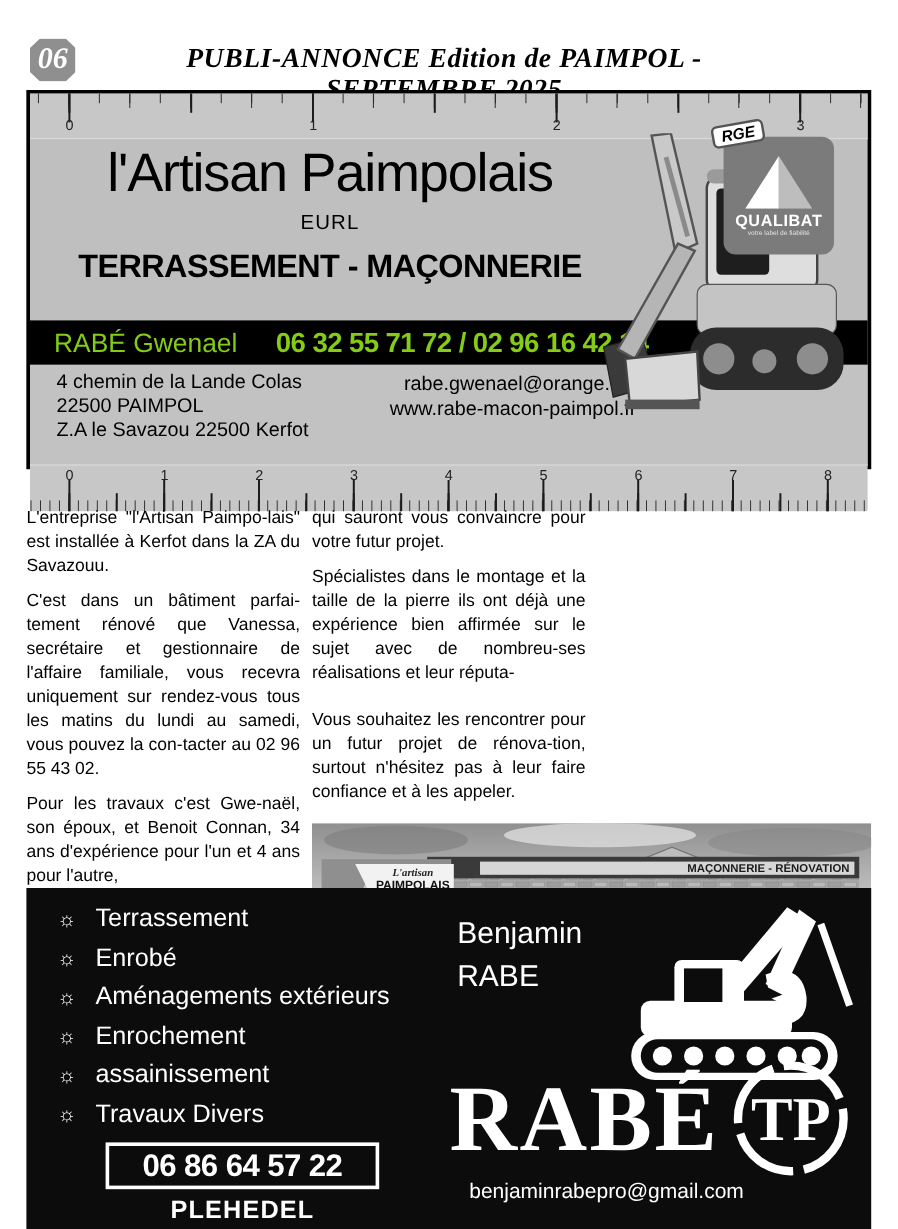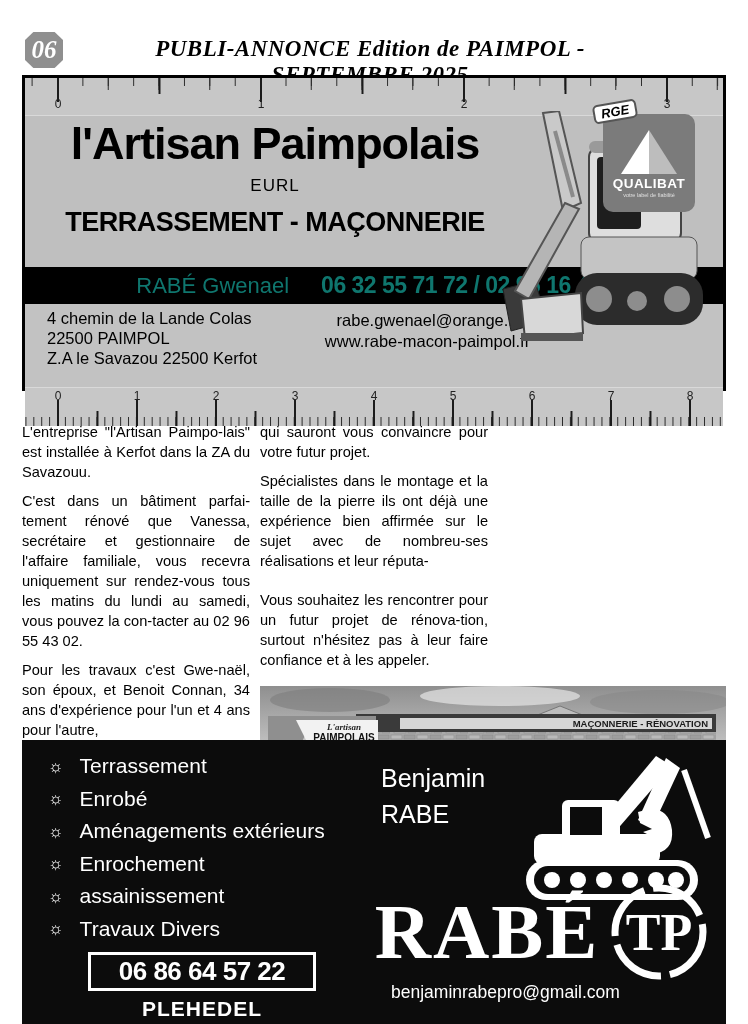--- a/index.html
+++ b/index.html
@@ -32,25 +32,25 @@
     background-image:
       linear-gradient(90deg,#1b1b1b 0 2px,transparent 2px),
       linear-gradient(90deg,#1b1b1b 0 2px,transparent 2px),
       linear-gradient(90deg,#2a2a2a 0 1px,transparent 1px);
     background-size:79px 26px,39.5px 15px,7.9px 9px;
     background-repeat:repeat-x;background-position:32px bottom,32px bottom,32px bottom;background-color:#c7c7c7;}
   .ruler-bot .num{position:absolute;top:1px;transform:translateX(-50%);font-size:12px;color:#222;}
 
   .ad-main{position:relative;height:151px;}
   .ad-left{width:500px;text-align:center;padding-top:4px;}
-  .company{font-size:45px;font-weight:bold;letter-spacing:-1px;line-height:1.05;}
+  .company{font-size:45px;font-weight:normal;letter-spacing:-1px;line-height:1.05;}
   .legal{font-size:17px;margin-top:9px;letter-spacing:1px;}
   .services-line{font-size:27px;font-weight:bold;margin-top:11px;letter-spacing:-.5px;}
 
-  .contact-bar{position:relative;height:37px;background:#000;color:#0f766e;display:flex;align-items:center;justify-content:center;}
+  .contact-bar{position:relative;height:37px;background:#000;color:#84cc16;display:flex;align-items:center;}
   .contact-name{font-size:22px;margin-left:20px;}
   .contact-phones{font-size:23px;font-weight:bold;margin-left:32px;letter-spacing:-.5px;}
 
   .ad-bottom{position:relative;height:83px;background:#c2c2c2;}
   .addr{position:absolute;left:22px;top:4px;font-size:16.5px;line-height:1.22;}
   .webblock{position:absolute;left:295px;top:6px;width:215px;text-align:center;font-size:16.5px;line-height:1.25;}
 
   .excavator-photo{position:absolute;right:16px;top:33px;width:222px;height:248px;z-index:2;pointer-events:none;}
   .qualibat{position:absolute;right:28px;top:36px;width:92px;height:98px;background:#7b7b7b;border-radius:10px;z-index:3;
             display:flex;flex-direction:column;align-items:center;}

